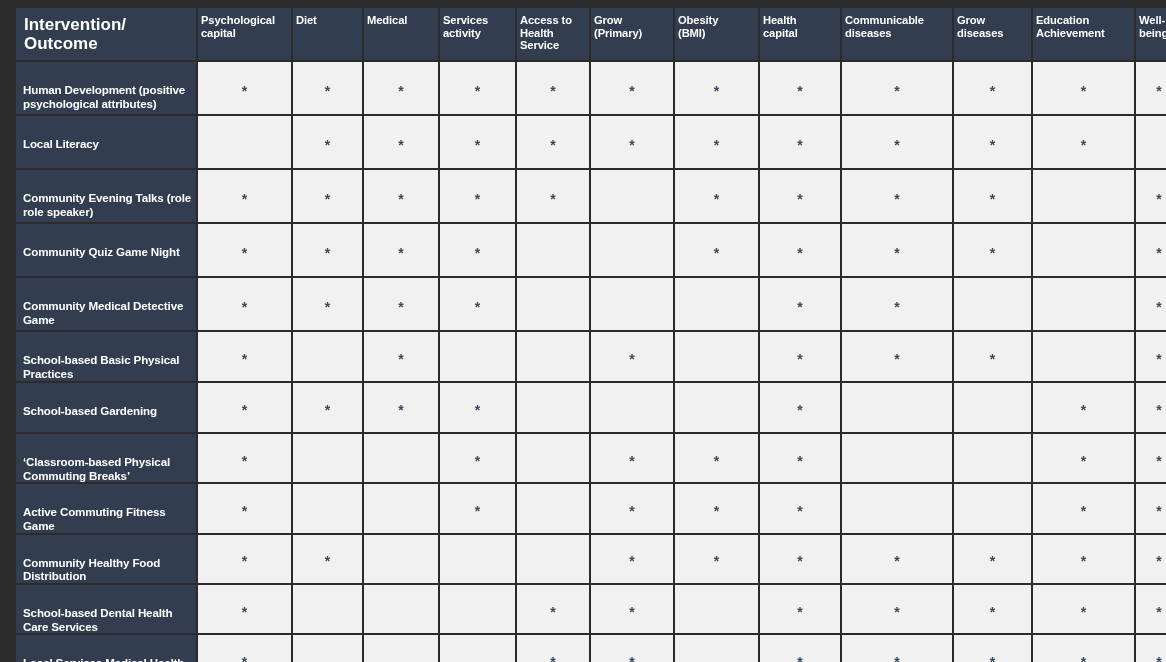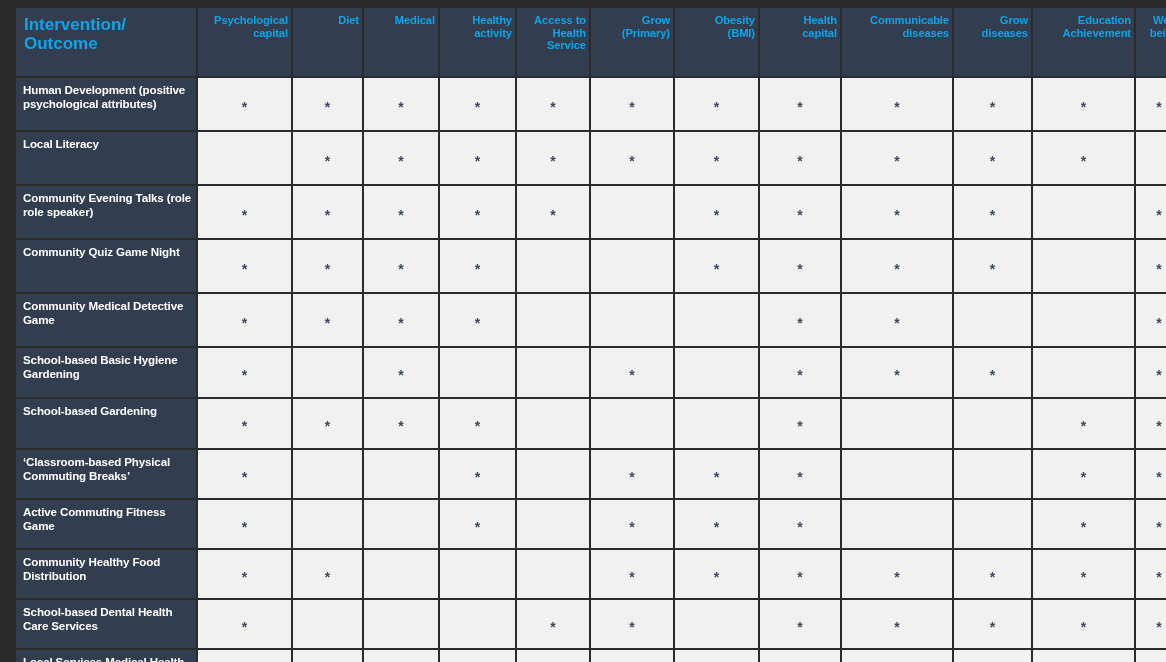--- a/index.html
+++ b/index.html
@@ -19,48 +19,48 @@
   table.matrix{
     border-collapse:separate;
     border-spacing:2px;
     width:1138px;
     table-layout:fixed;
     background:#2b2b2b;
   }
   
   thead th{
     background:#323d4f;
-    color:#0ea5e9;
+    color:#ffffff;
     font-weight:bold;
     vertical-align:top;
     padding:6px 3px 0 3px;
-    height:68px;
+    height:52px;
     box-sizing:border-box;
     line-height:1.12;
   }
   th.corner{
     text-align:left;
     font-size:17px;
     padding:7px 0 0 8px;
     line-height:1.14;
   }
   th.colhead{
-    text-align:right;
+    text-align:left;
     font-size:11.2px;
     letter-spacing:-0.1px;
   }
   
   td.rowlabel{
     background:#323d4f;
     color:#ffffff;
     font-weight:bold;
     font-size:11.6px;
     vertical-align:top;
     text-align:left;
-    padding:5px 4px 0 7px;
+    padding:21px 4px 0 7px;
     line-height:1.18;
     box-sizing:border-box;
     letter-spacing:-0.15px;
   }
   
   td.cell{
     background:#f1f1f1;
     text-align:center;
     vertical-align:middle;
     color:#3d4a5c;
@@ -121,21 +121,21 @@
             <div>Psychological</div>
             <div>capital</div>
           </th>
           <th class="colhead">
             <div>Diet</div>
           </th>
           <th class="colhead">
             <div>Medical</div>
           </th>
           <th class="colhead">
-            <div>Healthy</div>
+            <div>Services</div>
             <div>activity</div>
           </th>
           <th class="colhead">
             <div>Access to</div>
             <div>Health</div>
             <div>Service</div>
           </th>
           <th class="colhead">
             <div>Grow</div>
             <div>(Primary)</div>
@@ -236,21 +236,21 @@
           <td class="cell"></td>
           <td class="cell"></td>
           <td class="cell"></td>
           <td class="cell"><span class="mark">*</span></td>
           <td class="cell"><span class="mark">*</span></td>
           <td class="cell"></td>
           <td class="cell"></td>
           <td class="cell"><span class="mark">*</span></td>
         </tr>
         <tr style="height: 49px;">
-          <td class="rowlabel">School-based Basic Hygiene Gardening</td>
+          <td class="rowlabel">School-based Basic Physical Practices</td>
           <td class="cell"><span class="mark">*</span></td>
           <td class="cell"></td>
           <td class="cell"><span class="mark">*</span></td>
           <td class="cell"></td>
           <td class="cell"></td>
           <td class="cell"><span class="mark">*</span></td>
           <td class="cell"></td>
           <td class="cell"><span class="mark">*</span></td>
           <td class="cell"><span class="mark">*</span></td>
           <td class="cell"><span class="mark">*</span></td>

